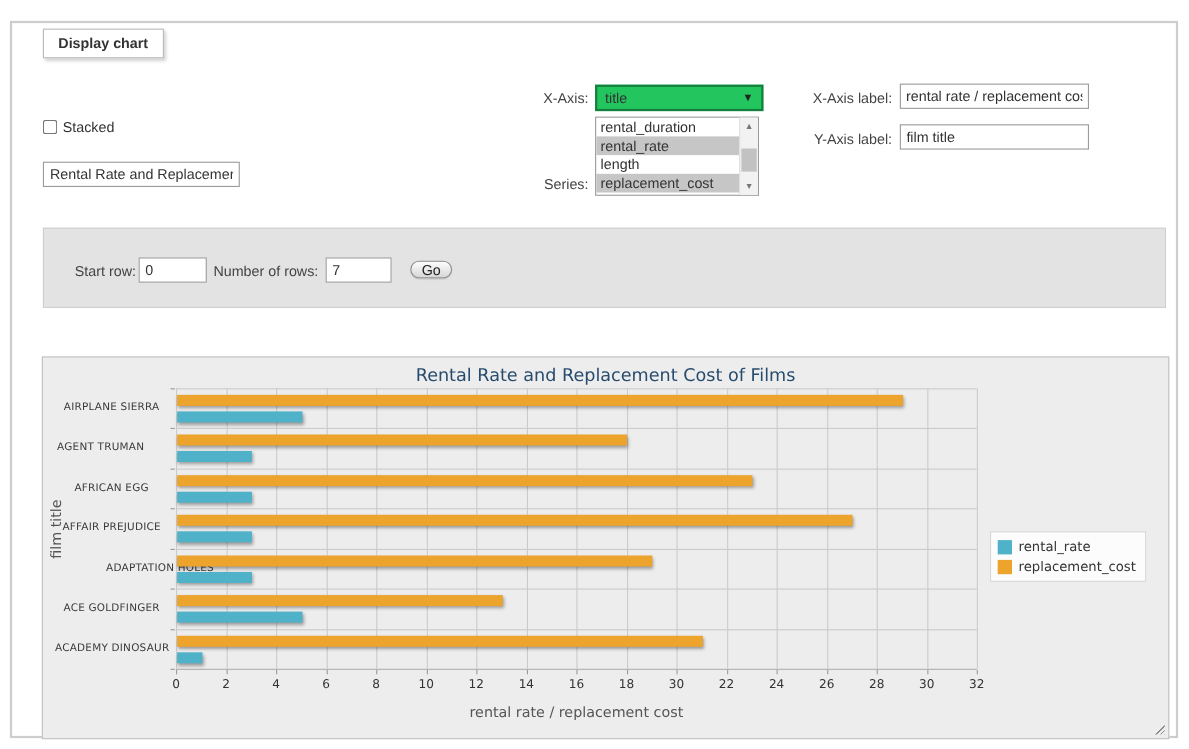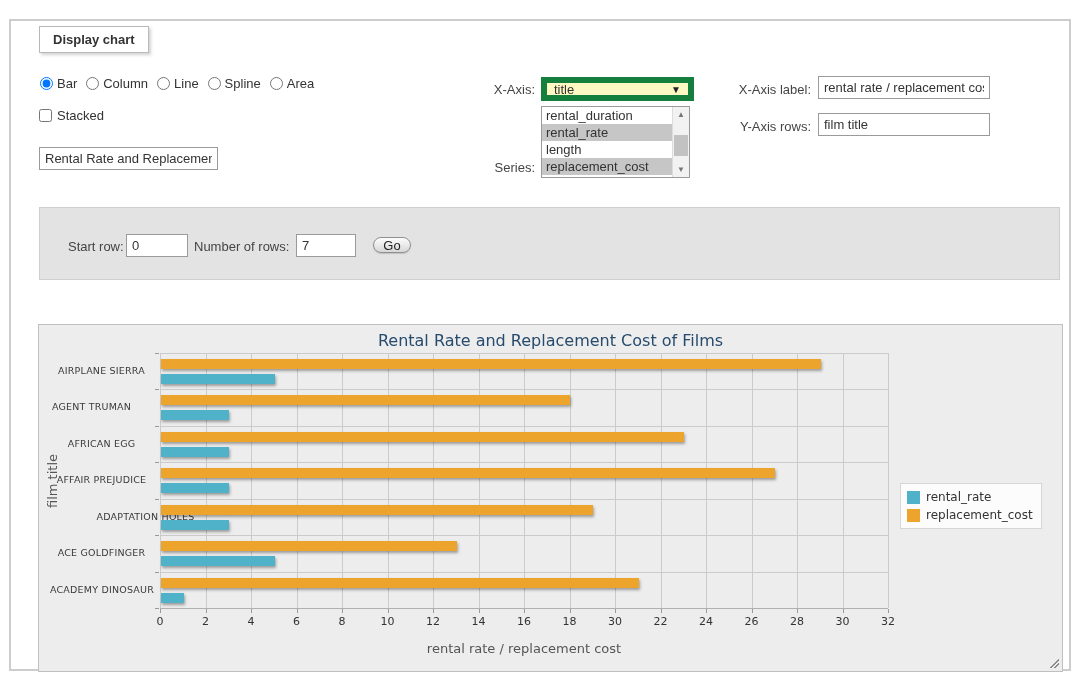--- a/index.html
+++ b/index.html
@@ -21,22 +21,22 @@
   input[type="text"] { border:1px solid #9a9a9a; background:#fff; color:#333;
     font:13px "Liberation Sans",sans-serif; padding:2px 5px; }
   .title-input { left:28px; top:126px; width:179px; height:23px; }
 
   .field-label { color:#444; }
   .xaxis-label  { left:420px; top:61px; width:104px; text-align:right; }
   .series-label { left:420px; top:139px; width:104px; text-align:right; }
   .xlab-label   { left:700px; top:61px; width:100px; text-align:right; }
   .ylab-label   { left:700px; top:98px; width:100px; text-align:right; }
 
-  .select-box { left:530px; top:56px; width:153px; height:24px; border:6px solid #15803d;
-    background:#fef9c3; display:flex; align-items:center; padding:0 7px; }
+  .select-box { left:530px; top:56px; width:153px; height:24px; border:2px solid #15803d;
+    background:#22c55e; display:flex; align-items:center; padding:0 7px; }
   .select-box .sel-val { flex:1; }
   .select-box .arrow { font-size:10px; color:#222; }
 
   .listbox { left:530px; top:85px; width:149px; height:72px; border:1px solid #9a9a9a;
     background:#fff; display:flex; }
   .list-options { flex:1; overflow:hidden; }
   .list-option { height:17px; line-height:17px; padding-left:4px; white-space:nowrap; }
   .list-option.selected { background:#c6c6c6; }
   .scrollbar { width:17px; background:#f2f2f2; border-left:1px solid #dcdcdc; position:relative; }
   .scroll-btn { height:15px; display:flex; align-items:center; justify-content:center;
@@ -78,42 +78,20 @@
   .resize-handle { right:3px; bottom:3px; width:11px; height:11px;
     background:repeating-linear-gradient(135deg,#8a8a8a 0 1px,transparent 1px 3px);
     clip-path:polygon(100% 0,100% 100%,0 100%); cursor:nwse-resize; }
 </style>
 </head>
 <body>
 
 <div class="abs panel">
   <div class="abs panel-legend">Display chart</div>
 
-  <div class="abs radio-row" id="chart-type-radios">
-      <label class="radio-item">
-        <input type="radio" name="ctype" checked="" style="">
-        <span>Bar</span>
-      </label>
-      <label class="radio-item">
-        <input type="radio" name="ctype" style="">
-        <span>Column</span>
-      </label>
-      <label class="radio-item">
-        <input type="radio" name="ctype" style="">
-        <span>Line</span>
-      </label>
-      <label class="radio-item">
-        <input type="radio" name="ctype" style="">
-        <span>Spline</span>
-      </label>
-      <label class="radio-item">
-        <input type="radio" name="ctype" style="">
-        <span>Area</span>
-      </label>
-    </div>
 
   <label class="abs check-row">
     <input type="checkbox" id="stacked-cb" style="">
     <span>Stacked</span>
   </label>
 
   <input class="abs title-input" type="text" value="Rental Rate and Replacement Cost of Films" style="">
 
   <div class="abs field-label xaxis-label">X-Axis:</div>
   <div class="abs select-box">
@@ -132,21 +110,21 @@
     <div class="scrollbar">
       <div class="scroll-btn up">▲</div>
       <div class="scroll-thumb"></div>
       <div class="scroll-btn down">▼</div>
     </div>
   </div>
 
   <div class="abs field-label xlab-label">X-Axis label:</div>
   <input class="abs xlab-input" type="text" value="rental rate / replacement cost" style="">
 
-  <div class="abs field-label ylab-label">Y-Axis rows:</div>
+  <div class="abs field-label ylab-label">Y-Axis label:</div>
   <input class="abs ylab-input" type="text" value="film title" style="">
 
   <div class="abs band"></div>
   <div class="abs field-label start-label">Start row:</div>
   <input class="abs start-input" type="text" value="0" style="">
   <div class="abs field-label count-label">Number of rows:</div>
   <input class="abs count-input" type="text" value="7" style="">
   <button class="abs go-btn">Go</button>
 
   <div class="abs chart" id="chart">

